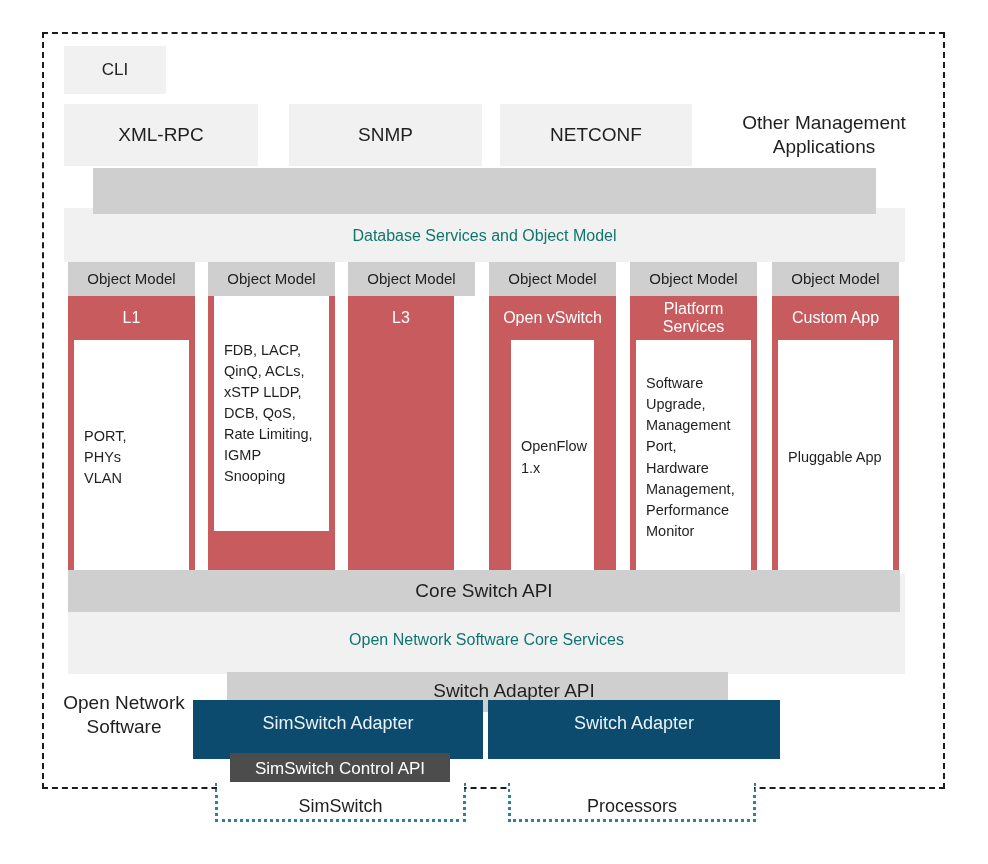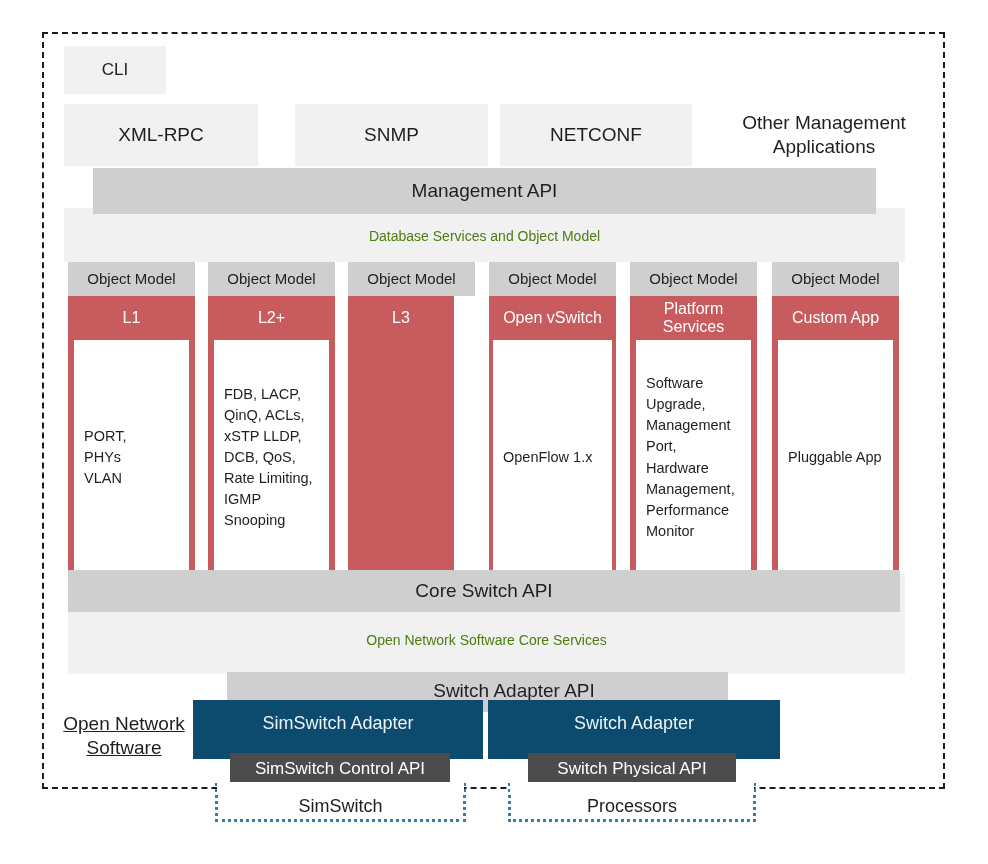--- a/index.html
+++ b/index.html
@@ -48,21 +48,21 @@
     font-size: 19px;
     color: #1f1f1f;
   }
   .plain-label {
     font-size: 19px;
     color: #1f1f1f;
     line-height: 1.25;
   }
 
   .bar-label { font-size: 19px; color: #1f1f1f; }
-  .section-label { font-size: 14px; color: #4d7c0f; }
+  .section-label { font-size: 16px; color: #0f766e; }
 
   
   .col-head {
     background: #cfcfcf;
     font-size: 15px;
     color: #222222;
   }
   .col-red-wrap { background: #c75b5e; }
   .col-red-title {
     color: #ffffff;
@@ -109,59 +109,57 @@
 
 <div id="stage">
 
   <div class="abs panel-light" style="left:64px; top:208px; width:841px; height:54px;"></div>
   <div class="abs ctr section-label" style="left:64px; top:222px; width:841px; height:28px;">Database Services and Object  Model</div>
 
   <div class="abs ctr mgmt-box" style="left:64px; top:46px; width:102px; height:48px; font-size:17px;">CLI</div>
 
   <div class="abs ctr mgmt-box" style="left:64px; top:104px; width:194px; height:62px;">XML-RPC</div>
 
-  <div class="abs ctr mgmt-box" style="left:295px; top:104px; width:193px; height:62px;">SNMP</div>
+  <div class="abs ctr mgmt-box" style="left:289px; top:104px; width:193px; height:62px;">SNMP</div>
 
   <div class="abs ctr mgmt-box" style="left:500px; top:104px; width:192px; height:62px;">NETCONF</div>
 
   <div class="abs ctr plain-label" style="left:708px; top:104px; width:232px; height:62px; white-space:pre-line;">Other Management
 Applications</div>
 
   <div class="abs panel-mid" style="left:93px; top:168px; width:783px; height:46px;"></div>
-  <div class="abs ctr bar-label" style="left:93px; top:179px; width:783px; height:24px;">Management API</div>
 
   <div class="abs ctr col-head" style="left:68px; top:262px; width:127px; height:34px;">Object Model</div>
   <div class="abs col-red-wrap" style="left:68px; top:296px; width:127px; height:279px;">
     <div class="ctr col-red-title" style="width:100%; height:44px; white-space:pre-line;">L1</div>
     <div class="col-body" style="margin:0 6px; height:223px;">PORT,
 PHYs
 VLAN</div>
   </div>
 
   <div class="abs ctr col-head" style="left:208px; top:262px; width:127px; height:34px;">Object Model</div>
   <div class="abs col-red-wrap" style="left:208px; top:296px; width:127px; height:279px;">
-    <div class="ctr col-red-title" style="width:100%; height:44px; white-space:pre-line;">L2+</div>
     <div class="col-body" style="margin:0 6px; height:223px;">FDB, LACP,
 QinQ, ACLs,
 xSTP LLDP,
 DCB, QoS,
 Rate Limiting,
 IGMP
 Snooping</div>
   </div>
 
   <div class="abs ctr col-head" style="left:348px; top:262px; width:127px; height:34px;">Object Model</div>
   <div class="abs col-red-wrap" style="left:348px; top:296px; width:106px; height:279px;">
     <div class="ctr col-red-title" style="width:100%; height:44px; white-space:pre-line;">L3</div>
   </div>
 
   <div class="abs ctr col-head" style="left:489px; top:262px; width:127px; height:34px;">Object Model</div>
   <div class="abs col-red-wrap" style="left:489px; top:296px; width:127px; height:279px;">
     <div class="ctr col-red-title" style="width:100%; height:44px; white-space:pre-line;">Open vSwitch</div>
-    <div class="col-body" style="margin:0 4px; height:223px;">OpenFlow 1.x</div>
+    <div class="col-body" style="margin:0 22px; height:223px;">OpenFlow 1.x</div>
   </div>
 
   <div class="abs ctr col-head" style="left:630px; top:262px; width:127px; height:34px;">Object Model</div>
   <div class="abs col-red-wrap" style="left:630px; top:296px; width:127px; height:279px;">
     <div class="ctr col-red-title" style="width:100%; height:44px; white-space:pre-line;">Platform
 Services</div>
     <div class="col-body" style="margin:0 6px; height:223px;">Software
 Upgrade,
 Management
 Port,
@@ -189,31 +187,28 @@
   <div class="abs ctr adapter" style="left:193px; top:700px; width:290px; height:59px;">
     <span style="transform:translateY(-6px);">SimSwitch Adapter</span>
   </div>
   <div class="abs ctr adapter" style="left:488px; top:700px; width:292px; height:59px;">
     <span style="transform:translateY(-6px);">Switch Adapter</span>
   </div>
 
   <div class="abs ctr api-dark" style="left:230px; top:753px; width:220px; height:33px;">
     <span>SimSwitch Control API</span>
   </div>
-  <div class="abs ctr api-dark" style="left:528px; top:753px; width:208px; height:33px;">
-    <span>Switch Physical API</span>
-  </div>
 
   <div class="abs ctr dotted-box" style="left:215px; top:783px; width:251px; height:39px;">
     <span style="transform:translateY(4px);">SimSwitch</span>
   </div>
   <div class="abs ctr dotted-box" style="left:508px; top:783px; width:248px; height:39px;">
     <span style="transform:translateY(4px);">Processors</span>
   </div>
 
   <div class="abs outer-dashed"></div>
 
   <div class="abs panel-white" style="left:217px; top:782px; width:247px; height:12px;"></div>
   <div class="abs panel-white" style="left:510px; top:782px; width:244px; height:12px;"></div>
 
-  <div class="abs ctr ons-label" style="left:54px; top:705px; width:140px; height:62px; white-space:normal;text-decoration:underline;">Open Network Software</div>
+  <div class="abs ctr ons-label" style="left:54px; top:684px; width:140px; height:62px; white-space:normal;">Open Network Software</div>
 
 </div>
 
 </body></html>

